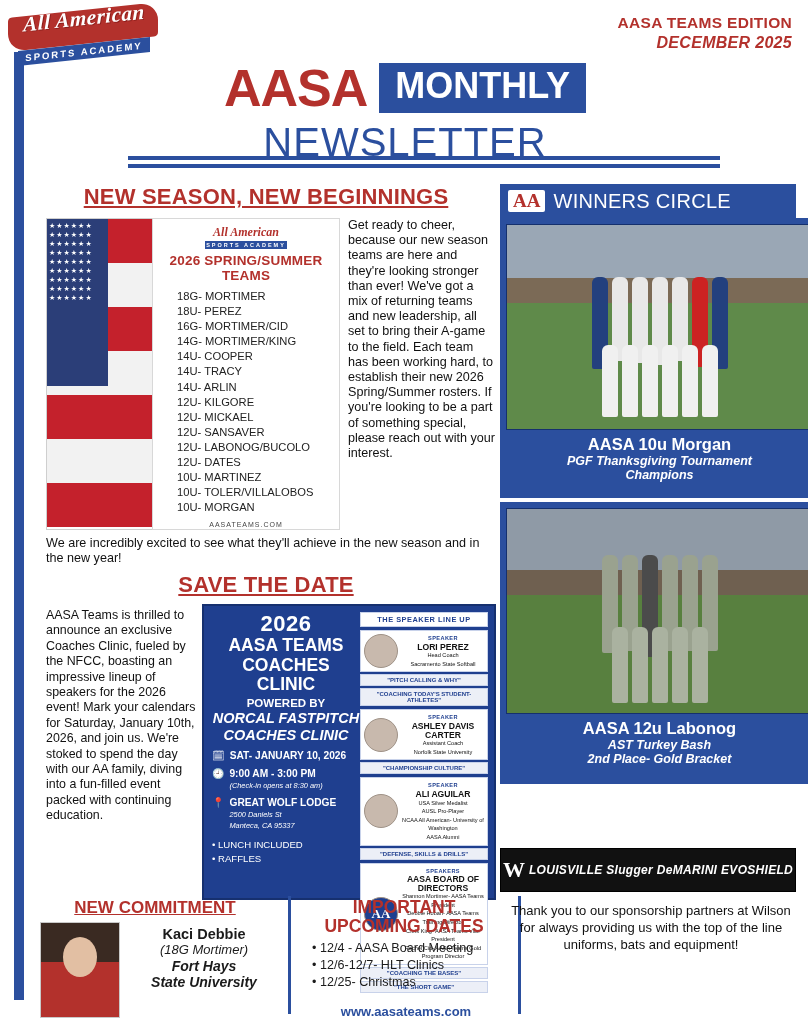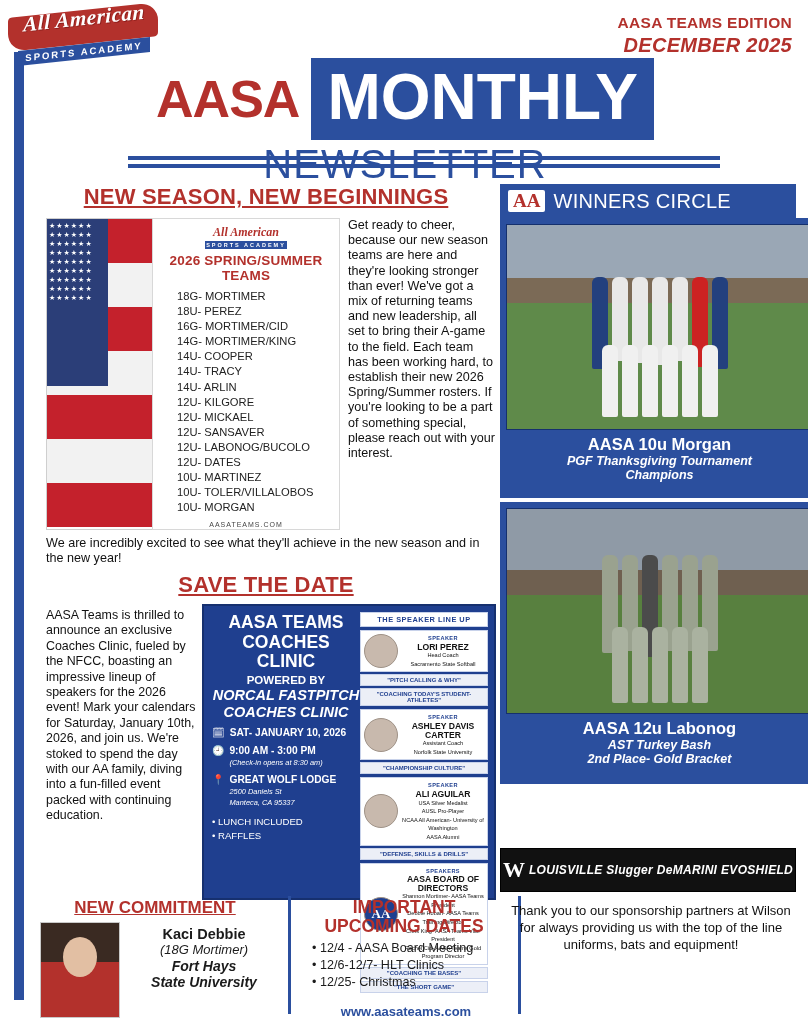--- a/index.html
+++ b/index.html
@@ -42,30 +42,30 @@
     position:absolute; left:10px; top:40px; width:132px;
     font-size:9.5px; font-weight:bold; letter-spacing:2px; color:#ffffff;
     background:#2b4f9e; text-align:center; padding:2px 0;
     transform: skewY(-6deg);
   }
 
   .edition {
     position:absolute; right:16px; top:14px; text-align:right;
     color:#b3312c; font-weight:bold; font-size:15.5px; letter-spacing:.3px;
   }
-  .edition .line2 { font-style:italic; font-size:20px; margin-top:2px; }
+  .edition .line2 { font-style:italic; font-size:16px; margin-top:2px; }
 
   .masthead { position:absolute; left:150px; top:58px; width:510px; }
   .masthead-row { display:flex; align-items:center; justify-content:center; gap:12px; }
   .aasa-word {
     color:#b3312c; font-weight:bold; font-size:52px; letter-spacing:-1px;
     font-family:"Liberation Sans", sans-serif;
   }
   .monthly-word {
-    background:#2b4f9e; color:#fff; font-weight:bold; font-size:64px;
+    background:#2b4f9e; color:#fff; font-weight:bold; font-size:36px;
     padding:2px 16px 6px; letter-spacing:0px;
   }
   .newsletter-word {
     text-align:center; color:#2b4f9e; font-size:40px; letter-spacing:1px;
     margin-top:2px;
   }
   .rule { position:absolute; background:#2b4f9e; }
   .rule1 { left:128px; top:156px; width:592px; height:4px; }
   .rule2 { left:128px; top:164px; width:592px; height:4px; }
 
@@ -356,20 +356,21 @@
   </div>
 
   <div class="intro-text">Get ready to cheer, because our new season teams are here and they're looking stronger than ever! We've got a mix of returning teams and new leadership, all set to bring their A-game to the field. Each team has been working hard, to establish their new 2026 Spring/Summer rosters. If you're looking to be a part of something special, please reach out with your interest.</div>
   <div class="excited-text">We are incredibly excited to see what they'll achieve in the new season and in the new year!</div>
 
   <div class="sec-title std-title">SAVE THE DATE</div>
   <div class="clinic-text">AASA Teams is thrilled to announce an exclusive Coaches Clinic, fueled by the NFCC, boasting an impressive lineup of speakers for the 2026 event! Mark your calendars for Saturday, January 10th, 2026, and join us. We're stoked to spend the day with our AA family, diving into a fun-filled event packed with continuing education.</div>
 
   <div class="flyer">
     <div class="left">
+      <div class="title2026">2026</div>
       <div class="titlesub">AASA TEAMS</div>
       <div class="titlesub">COACHES CLINIC</div>
       <div class="powered">POWERED BY</div>
       <div class="norcal">NORCAL FASTPITCH</div>
       <div class="norcal">COACHES CLINIC</div>
 
       <div class="infoline">
         <span class="ic">🗓</span>
         <b>SAT- JANUARY 10, 2026</b>
       </div>

